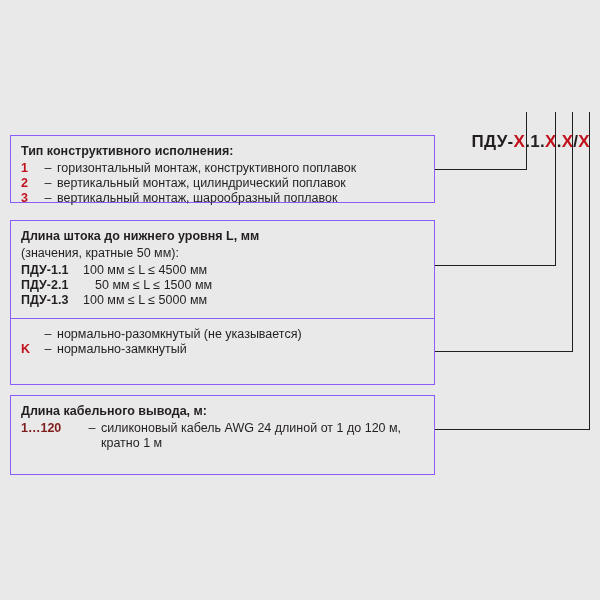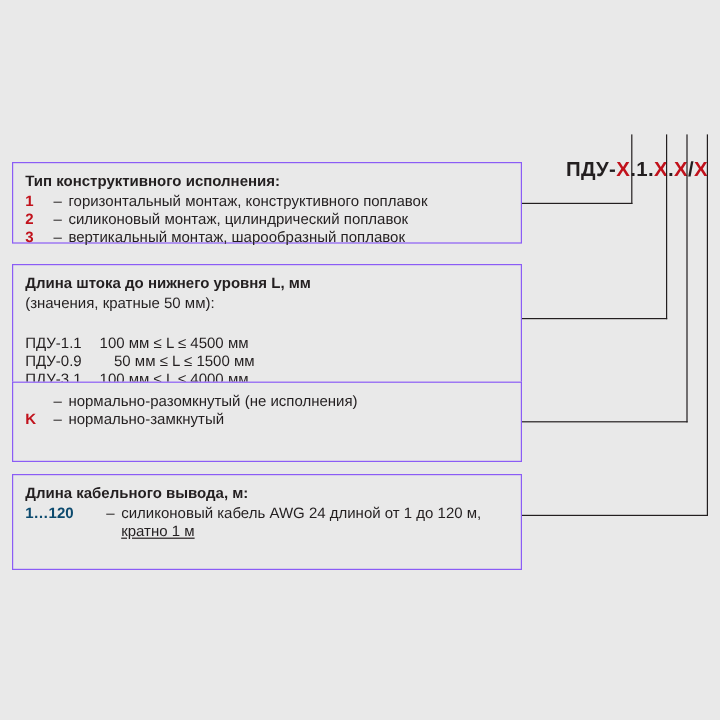--- a/index.html
+++ b/index.html
@@ -58,66 +58,65 @@
   .block .title {
     font-size: 12.5px;
     font-weight: bold;
     line-height: 15px;
     margin-bottom: 2px;
   }
   .block .subtitle {
     font-size: 12.5px;
     font-weight: normal;
     line-height: 15px;
-    margin-bottom: 18px;
+    margin-bottom: 2px;
   }
   table.rows {
     border-collapse: collapse;
     font-size: 12.5px;
     line-height: 15px;
   }
   table.rows td {
     padding: 0;
     vertical-align: top;
     white-space: nowrap;
   }
   td.key {
     font-weight: bold;
     color: #c1121c;
     text-align: left;
     padding-right: 4px;
     width: 18px;
   }
   td.keywide {
     font-weight: bold;
-    color: #0c4a6e;
+    color: #7f1d1d;
     text-align: left;
     padding-right: 5px;
     width: 62px;
   }
   td.keyblk {
-    font-weight: normal;
+    font-weight: bold;
     color: #231f20;
     text-align: left;
     padding-right: 5px;
     width: 62px;
   }
   td.dash {
     text-align: center;
     width: 18px;
     padding-right: 5px;
   }
   td.val {
     text-align: left;
   }
   .indent-note {
     font-size: 12.5px;
     line-height: 15px;
     padding-left: 80px;
-    text-decoration: underline;
   }
 
   
   #block1 { top: 135px; width: 425px; height: 68px; }
   #block2 { top: 220px; width: 425px; height: 117px; }
   #block3 { top: 318px; width: 425px; height: 67px; }
   #block4 { top: 395px; width: 425px; height: 80px; }
 </style>
 </head>
 <body>
@@ -145,59 +144,59 @@
     <table class="rows">
       <tbody>
           <tr>
         <td class="key">1</td>
         <td class="dash">–</td>
         <td class="val">горизонтальный монтаж, конструктивного поплавок</td>
       </tr>
       <tr>
         <td class="key">2</td>
         <td class="dash">–</td>
-        <td class="val">силиконовый монтаж, цилиндрический поплавок</td>
+        <td class="val">вертикальный монтаж, цилиндрический поплавок</td>
       </tr>
       <tr>
         <td class="key">3</td>
         <td class="dash">–</td>
         <td class="val">вертикальный монтаж, шарообразный поплавок</td>
       </tr>
     </tbody>
       </table>
   </div>
 
   <div class="block" id="block2">
     <div class="title">Длина штока до нижнего уровня L, мм</div>
     <div class="subtitle">(значения, кратные 50 мм):</div>
     <table class="rows">
       <tbody>
           <tr>
         <td class="keyblk">ПДУ-1.1</td>
         <td class="val">100 мм ≤ L ≤ 4500 мм</td>
       </tr>
       <tr>
-        <td class="keyblk">ПДУ-0.9</td>
+        <td class="keyblk">ПДУ-2.1</td>
         <td class="val" style="padding-left:12px;">50 мм ≤ L ≤ 1500 мм</td>
       </tr>
       <tr>
-        <td class="keyblk">ПДУ-3.1</td>
-        <td class="val">100 мм ≤ L ≤ 4000 мм</td>
+        <td class="keyblk">ПДУ-1.3</td>
+        <td class="val">100 мм ≤ L ≤ 5000 мм</td>
       </tr>
     </tbody>
       </table>
   </div>
 
   <div class="block" id="block3">
     <table class="rows">
       <tbody>
           <tr>
         <td class="key"></td>
         <td class="dash">–</td>
-        <td class="val">нормально-разомкнутый (не исполнения)</td>
+        <td class="val">нормально-разомкнутый (не указывается)</td>
       </tr>
       <tr>
         <td class="key">K</td>
         <td class="dash">–</td>
         <td class="val">нормально-замкнутый</td>
       </tr>
     </tbody>
       </table>
   </div>
 

